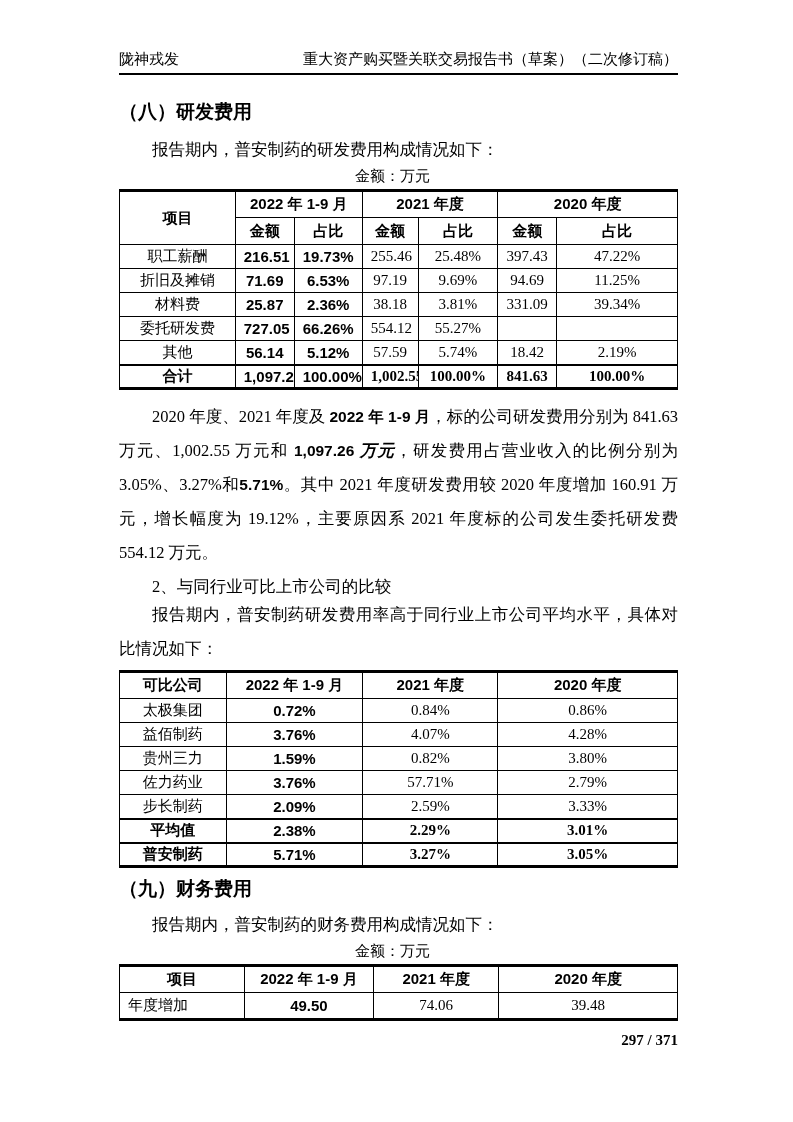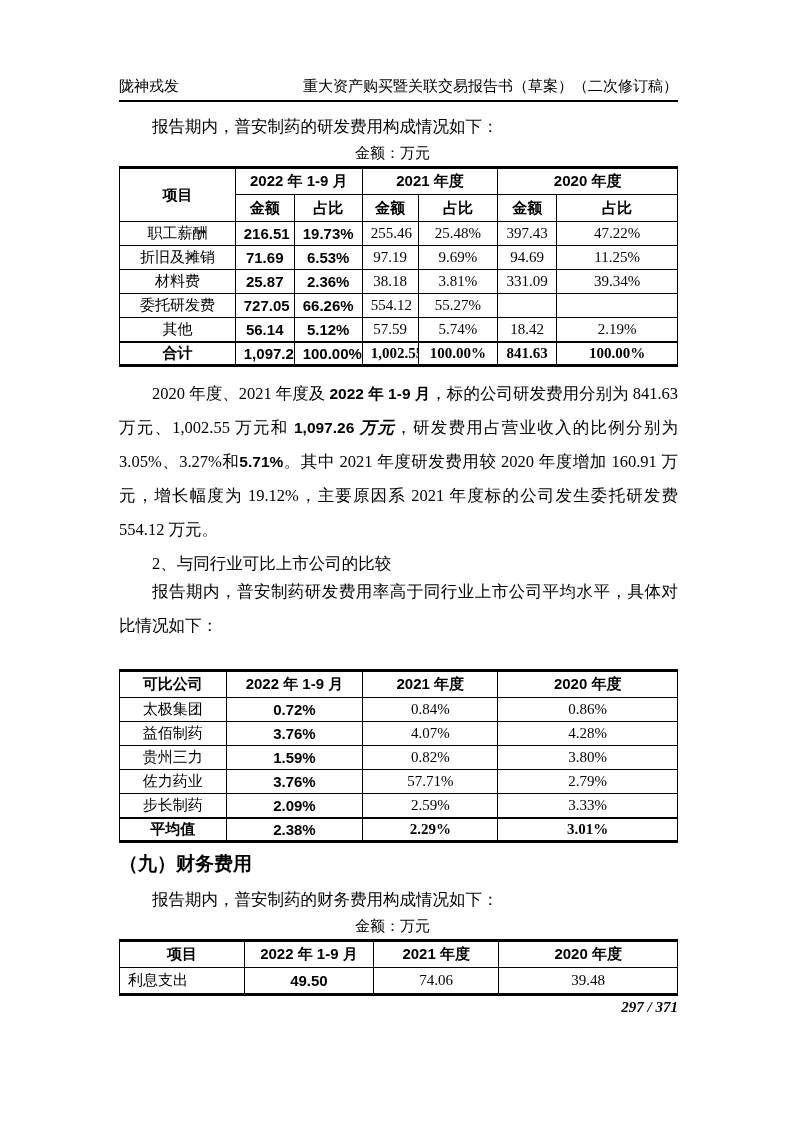--- a/index.html
+++ b/index.html
@@ -10,21 +10,20 @@
     font-family: "Liberation Serif", "DejaVu Serif", serif;
     overflow: hidden;
   }
   .page { width: 793px; height: 1122px; padding: 50px 115px 0 119px; }
 
   
   .doc-header {
     display: flex; justify-content: space-between; 
     font-size: 15px; padding-bottom: 4px;
     border-bottom: 2px solid #000;
-    margin-top: 27px;
   }
 
   
   .sec-heading {
     font-family: "Liberation Sans", "DejaVu Sans", sans-serif;
     font-weight: bold; font-size: 19px;
     margin: 24px 0 0 0;
   }
   .para { font-size: 16.5px; margin: 14px 0 0 0; text-indent: 33px; }
   .para.tight { margin-top: 6px; }
@@ -62,37 +61,38 @@
   td.num22 {
     text-align: center;
     font-family: "Liberation Sans", "DejaVu Sans", sans-serif;
     font-weight: bold;
   }
   tr.total-row td { font-weight: bold; border-top: 2px solid #000; }
   tr.total-row td.c, tr.emph-row td.c {
     font-family: "Liberation Sans", "DejaVu Sans", sans-serif;
   }
   tr.emph-row td { font-weight: bold; border-top: 2px solid #000; }
-  .mt8 { margin-top: 26px; }
+  .mt8 { margin-top: 4px; }
 
   
   .page-number {
-    text-align: right; font-weight: bold; font-size: 15px; margin-top: 3px; font-style: italic;
+    text-align: right; font-weight: bold; font-size: 15px; margin-top: 11px;
   }
 </style>
 </head>
 <body>
 
 <div class="page">
 
   <div class="doc-header">
     <span>陇神戎发</span>
     <span>重大资产购买暨关联交易报告书（草案）（二次修订稿）</span>
   </div>
 
+  <div class="sec-heading">（八）研发费用</div>
   <p class="para">报告期内，普安制药的研发费用构成情况如下：</p>
   <div class="unit-label">金额：万元</div>
 
   <table class="data">
     <colgroup>
       <col style="width:20.75%">
         <col style="width:10.55%">
         <col style="width:12.2%">
       <col style="width:10.0%">
         <col style="width:14.3%">
@@ -221,20 +221,26 @@
       <td class="num22">2.09%</td>
       <td class="num">2.59%</td>
       <td class="num">3.33%</td>
     </tr>
     <tr class="emph-row">
       <td class="c">平均值</td>
       <td class="num22">2.38%</td>
       <td class="num">2.29%</td>
       <td class="num">3.01%</td>
     </tr>
+    <tr class="emph-row">
+      <td class="c">普安制药</td>
+      <td class="num22">5.71%</td>
+      <td class="num">3.27%</td>
+      <td class="num">3.05%</td>
+    </tr>
   </tbody>
     </table>
 
   <div class="sec-heading" style="margin-top:8px;">（九）财务费用</div>
   <p class="para" style="margin-top:12px;">报告期内，普安制药的财务费用构成情况如下：</p>
   <div class="unit-label">金额：万元</div>
 
   <table class="data">
     <colgroup>
       <col style="width:22.4%">
@@ -243,21 +249,21 @@
         <col style="width:32.0%">
     </colgroup>
     <tbody>
         <tr>
       <th>项目</th>
       <th>2022 年 1-9 月</th>
       <th class="serif-head">2021 年度</th>
       <th class="serif-head">2020 年度</th>
     </tr>
     <tr style="height:27px;">
-      <td class="l">利息支出</td>
+      <td class="l">年度增加</td>
       <td class="num22">49.50</td>
       <td class="num">74.06</td>
       <td class="num">39.48</td>
     </tr>
   </tbody>
     </table>
 
   <div class="page-number">297 / 371</div>
 
 </div>

